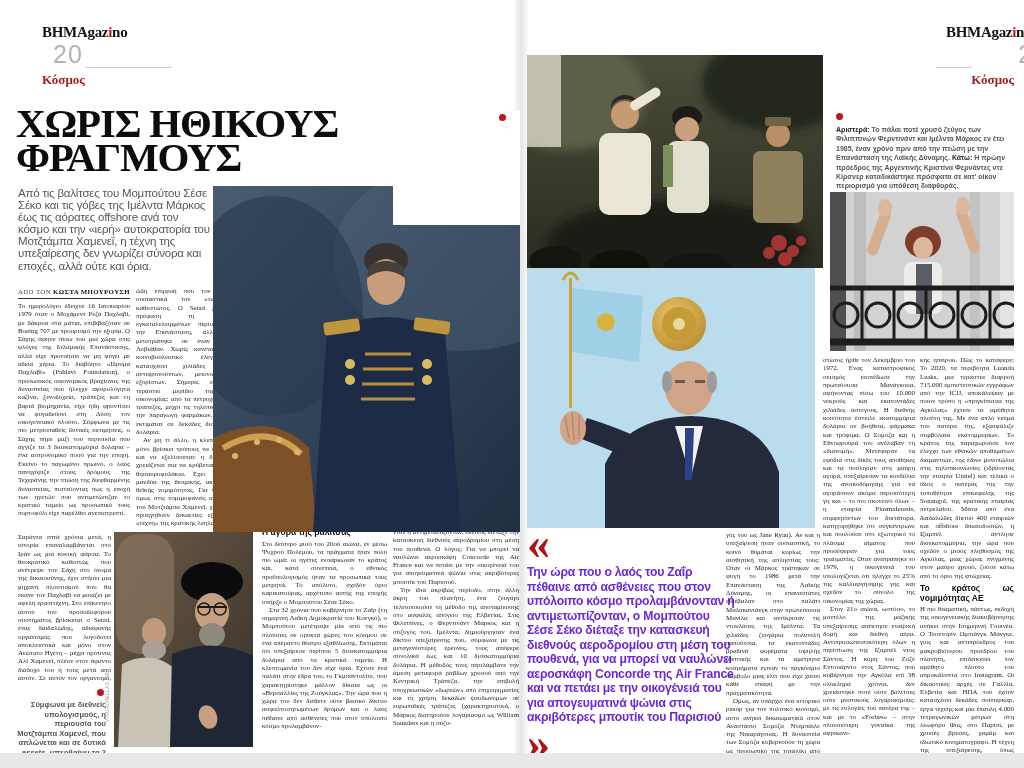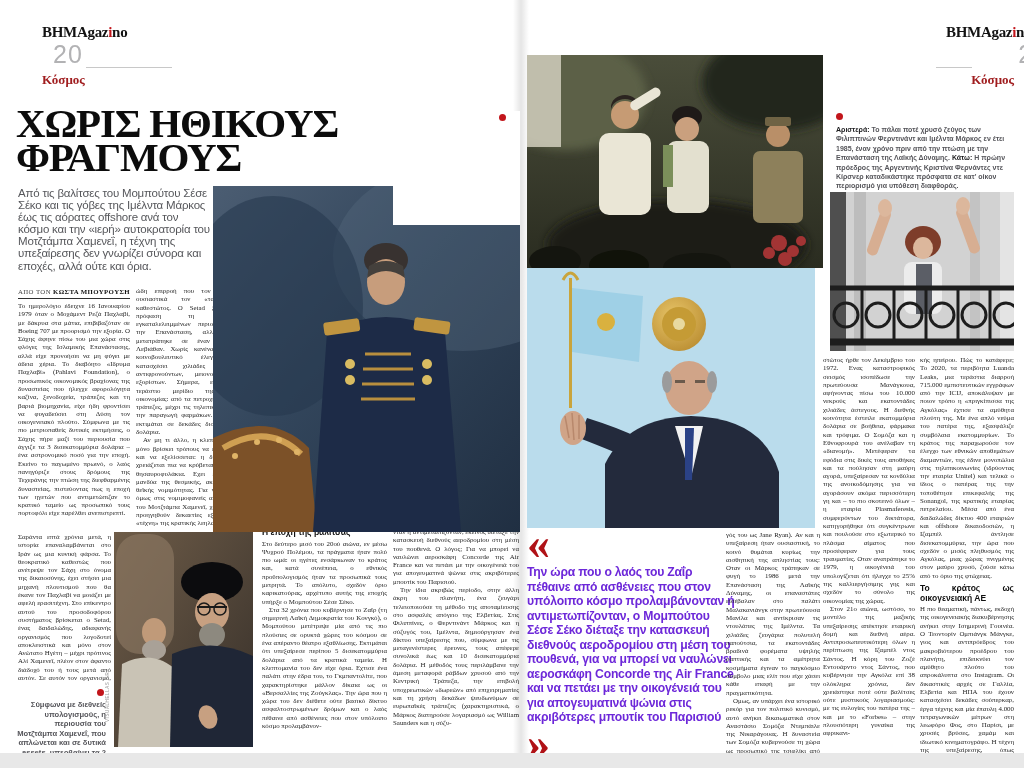--- a/index.html
+++ b/index.html
@@ -148,21 +148,21 @@
       <circle cx="90" cy="77" r="6" fill="none" stroke="#1a1a1a" stroke-width="1.5"></circle>
       <circle cx="106" cy="77" r="6" fill="none" stroke="#1a1a1a" stroke-width="1.5"></circle>
       <ellipse cx="98" cy="103" rx="13" ry="12" fill="#8d897f"></ellipse>
       <path d="M58,122 Q98,104 139,124 L139,215 L56,215 Z" fill="#1f2636"></path>
       <ellipse cx="94" cy="185" rx="9" ry="12" fill="#c7a081" transform="rotate(-20 94 185)"></ellipse>
     </svg>
   </div>
   <div class="abs credit" style="left:105px;top:612px;height:110px;">VISUALHELLAS.GR</div>
 
   <div class="abs pcol" style="left:262px;top:528px;width:125px;height:236px;">
-    <h4 class="colhead">Η εποχή της βαλίτσας</h4>
+    <h4 class="colhead">Η αγορά της βαλίτσας</h4>
     <p>Στο δεύτερο μισό του 20ού αιώνα, εν μέσω Ψυχρού Πολέμου, τα πράγματα ήταν πολύ πιο ωμά: οι ηγέτες ενσάρκωναν το κράτος και, κατά συνέπεια, ο εθνικός προϋπολογισμός ήταν τα προσωπικά τους μετρητά. Το απόλυτο, σχεδόν όριο καρικατούρας, αρχέτυπο αυτής της εποχής υπήρξε ο Μομπούτου Σέσε Σέκο.</p>
     <p>Στα 32 χρόνια που κυβέρνησε το Ζαΐρ (τη σημερινή Λαϊκή Δημοκρατία του Κονγκό), ο Μομπούτου μετέτρεψε μία από τις πιο πλούσιες σε ορυκτά χώρες του κόσμου σε ένα απέραντο θέατρο εξαθλίωσης. Εκτιμάται ότι υπεξαίρεσε περίπου 5 δισεκατομμύρια δολάρια από τα κρατικά ταμεία. Η κλεπτομανία του δεν είχε όρια. Εχτισε ένα παλάτι στην έδρα του, το Γκμπαντολίτε, που χαρακτηρίστηκε μάλλον δίκαια ως οι «Βερσαλλίες της Ζούγκλας». Την ώρα που η χώρα του δεν διέθετε ούτε βασικό δίκτυο ασφαλτοστρωμένων δρόμων και ο λαός πέθαινε από ασθένειες που στον υπόλοιπο κόσμο προλαμβάνον-</p>
   </div>
 
   <div class="abs pcol" style="left:393px;top:528px;width:126px;height:236px;">
     <p>νταν ή αντιμετωπίζονταν, εκείνος διέταξε την κατασκευή διεθνούς αεροδρομίου στη μέση του πουθενά. Ο λόγος; Για να μπορεί να ναυλώνει αεροσκάφη Concorde της Air France και να πετάει με την οικογένειά του για απογευματινά ψώνια στις ακριβότερες μπουτίκ του Παρισιού.</p>
     <p>Την ίδια ακριβώς περίοδο, στην άλλη άκρη του πλανήτη, ένα ζευγάρι τελειοποιούσε τη μέθοδο της αποταμίευσης στο ασφαλές απόγειο της Ελβετίας. Στις Φιλιππίνες, ο Φερντινάντ Μάρκος και η σύζυγός του, Ιμέλντα, δημιούργησαν ένα δίκτυο υπεξαίρεσης που, σύμφωνα με τις μεταγενέστερες έρευνες, τους απέφερε συνολικά έως και 10 δισεκατομμύρια δολάρια. Η μέθοδός τους περιλάμβανε την άμεση μεταφορά ράβδων χρυσού από την Κεντρική Τράπεζα, την επιβολή υποχρεωτικών «δωρεών» από επιχειρηματίες και τη χρήση δεκάδων ψευδωνύμων σε ευρωπαϊκές τράπεζες (χαρακτηριστικά, ο Μάρκος διατηρούσε λογαριασμό ως William Saunders και η σύζυ-</p>
   </div>
 
   <div id="gutter" class="abs"></div>
@@ -318,17 +318,17 @@
     <p>Ομως, αν υπάρχει ένα ιστορικό ρεκόρ για τον πολιτικό κυνισμό, αυτό ανήκει δικαιωματικά στον Αναστάσιο Σομόζα Ντεμπάιλε της Νικαράγουας. Η δυναστεία των Σομόζα κυβερνούσε τη χώρα ως προσωπικό της τσιφλίκι από το 1936, ελέγχοντας τα πάντα, από την παραγωγή καφέ μέχρι την εθνική αεροπορική εταιρία. Αλλά η στιγμή που κατέδειξε τη διεστραμμένη φύση του καθε-</p>
   </div>
 
   <div class="abs pcol" style="left:823px;top:356px;width:92px;height:408px;">
     <p>στώτος ήρθε τον Δεκέμβριο του 1972. Ενας καταστροφικός σεισμός ισοπέδωσε την πρωτεύουσα Μανάγκουα, αφήνοντας πίσω του 10.000 νεκρούς και εκατοντάδες χιλιάδες άστεγους. Η διεθνής κοινότητα έστειλε εκατομμύρια δολάρια σε βοήθεια, φάρμακα και τρόφιμα. Ο Σομόζα και η Εθνοφρουρά του ανέλαβαν τη «διανομή». Μετέφεραν τα εφόδια στις δικές τους αποθήκες και τα πούλησαν στη μαύρη αγορά, υπεξαίρεσαν τα κονδύλια της ανοικοδόμησης για να αγοράσουν ακόμα περισσότερη γη και – το πιο σκοτεινό όλων – η εταιρία Plasmaferesis, συμφερόντων του δικτάτορα, κατηγορήθηκε ότι συγκέντρωνε και πουλούσε στο εξωτερικό το πλάσμα αίματος που προσέφεραν για τους τραυματίες. Οταν ανατράπηκε το 1979, η οικογένειά του υπολογίζεται ότι ήλεγχε το 25% της καλλιεργήσιμης γης και σχεδόν το σύνολο της οικονομίας της χώρας.</p>
     <p>Στον 21ο αιώνα, ωστόσο, το μοντέλο της μαζικής υπεξαίρεσης απέκτησε εταιρική δομή και διεθνή αέρα. Αντιπροσωπευτικότερη όλων η περίπτωση της Ιζαμπέλ ντος Σάντος. Η κόρη του Ζοζέ Εντουάρντο ντος Σάντος, που κυβέρνησε την Αγκόλα επί 38 ολόκληρα χρόνια, δεν χρειάστηκε ποτέ ούτε βαλίτσες ούτε μυστικούς λογαριασμούς: με τις ευλογίες του πατέρα της – και με το «Forbes» – στην πλουσιότερη γυναίκα της αφρικανι-</p>
   </div>
 
   <div class="abs pcol" style="left:920px;top:356px;width:94px;height:408px;">
     <p>κής ηπείρου. Πώς το κατάφερε; Το 2020, τα περιβόητα Luanda Leaks, μια τεράστια διαρροή 715.000 εμπιστευτικών εγγράφων από την ICIJ, αποκάλυψαν με ποιον τρόπο η «πριγκίπισσα της Αγκόλας» έχτισε τα αμύθητα πλούτη της. Με ένα απλό νεύμα του πατέρα της, εξασφάλιζε συμβόλαια εκατομμυρίων. Το κράτος της παραχωρούσε τον έλεγχο των εθνικών αποθεμάτων διαμαντιών, της έδινε μονοπώλια στις τηλεπικοινωνίες (ιδρύοντας την εταιρία Unitel) και τελικά ο ίδιος ο πατέρας της την τοποθέτησε επικεφαλής της Sonangol, της κρατικής εταιρίας πετρελαίου. Μέσα από ένα δαιδαλώδες δίκτυο 400 εταιριών και offshore δικαιοδοσιών, η Ιζαμπέλ άντλησε δισεκατομμύρια, την ώρα που σχεδόν ο μισός πληθυσμός της Αγκόλας, μιας χώρας πνιγμένης στον μαύρο χρυσό, ζούσε κάτω από το όριο της φτώχειας.</p>
-    <h4 class="colhead" style="margin-top:4px;">Το κράτος ως οικογενειακή ΑΕ</h4>
+    <h4 class="colhead" style="margin-top:4px;">Το κράτος ως νομιμότητας ΑΕ</h4>
     <p style="text-indent:0;">Η πιο θεαματική, πάντως, εκδοχή της οικογενειακής διακυβέρνησης ανήκει στην Ισημερινή Γουινέα. Ο Τεοντορίν Ομπιάνγκ Μάνγκε, γιος και αντιπρόεδρος του μακροβιότερου προέδρου του πλανήτη, επιδεικνύει τον αμύθητο πλούτο του απροκάλυπτα στο Instagram. Οι δικαστικές αρχές σε Γαλλία, Ελβετία και ΗΠΑ του έχουν κατασχέσει δεκάδες σούπερκαρ, έργα τέχνης και μία έπαυλη 4.000 τετραγωνικών μέτρων στη λεωφόρο Φος, στο Παρίσι, με χρυσές βρύσες, χαμάμ και ιδιωτικό κινηματογράφο. Η τέχνη της υπεξαίρεσης, όπως αποδεικνύεται, δεν γνωρίζει ούτε σύνορα ούτε εποχές – παρά μόνο νέα ταμεία. ■</p>
   </div>
 
 </div>
 
 </body></html>

